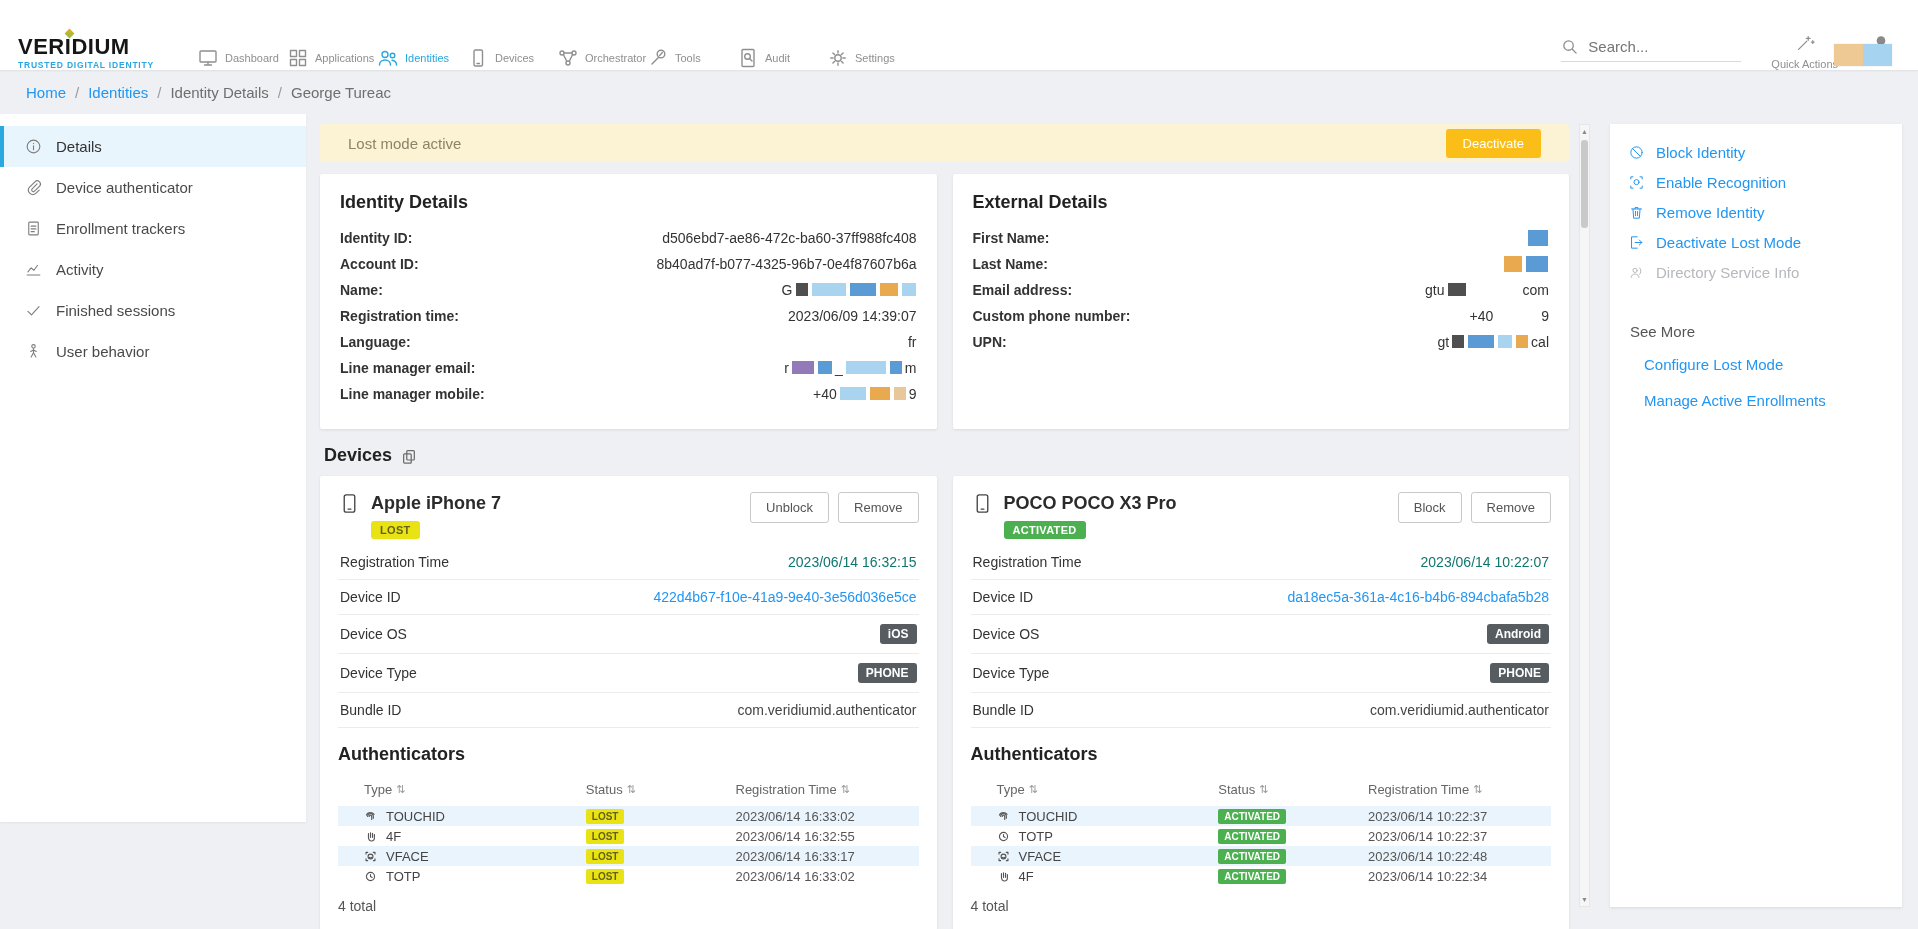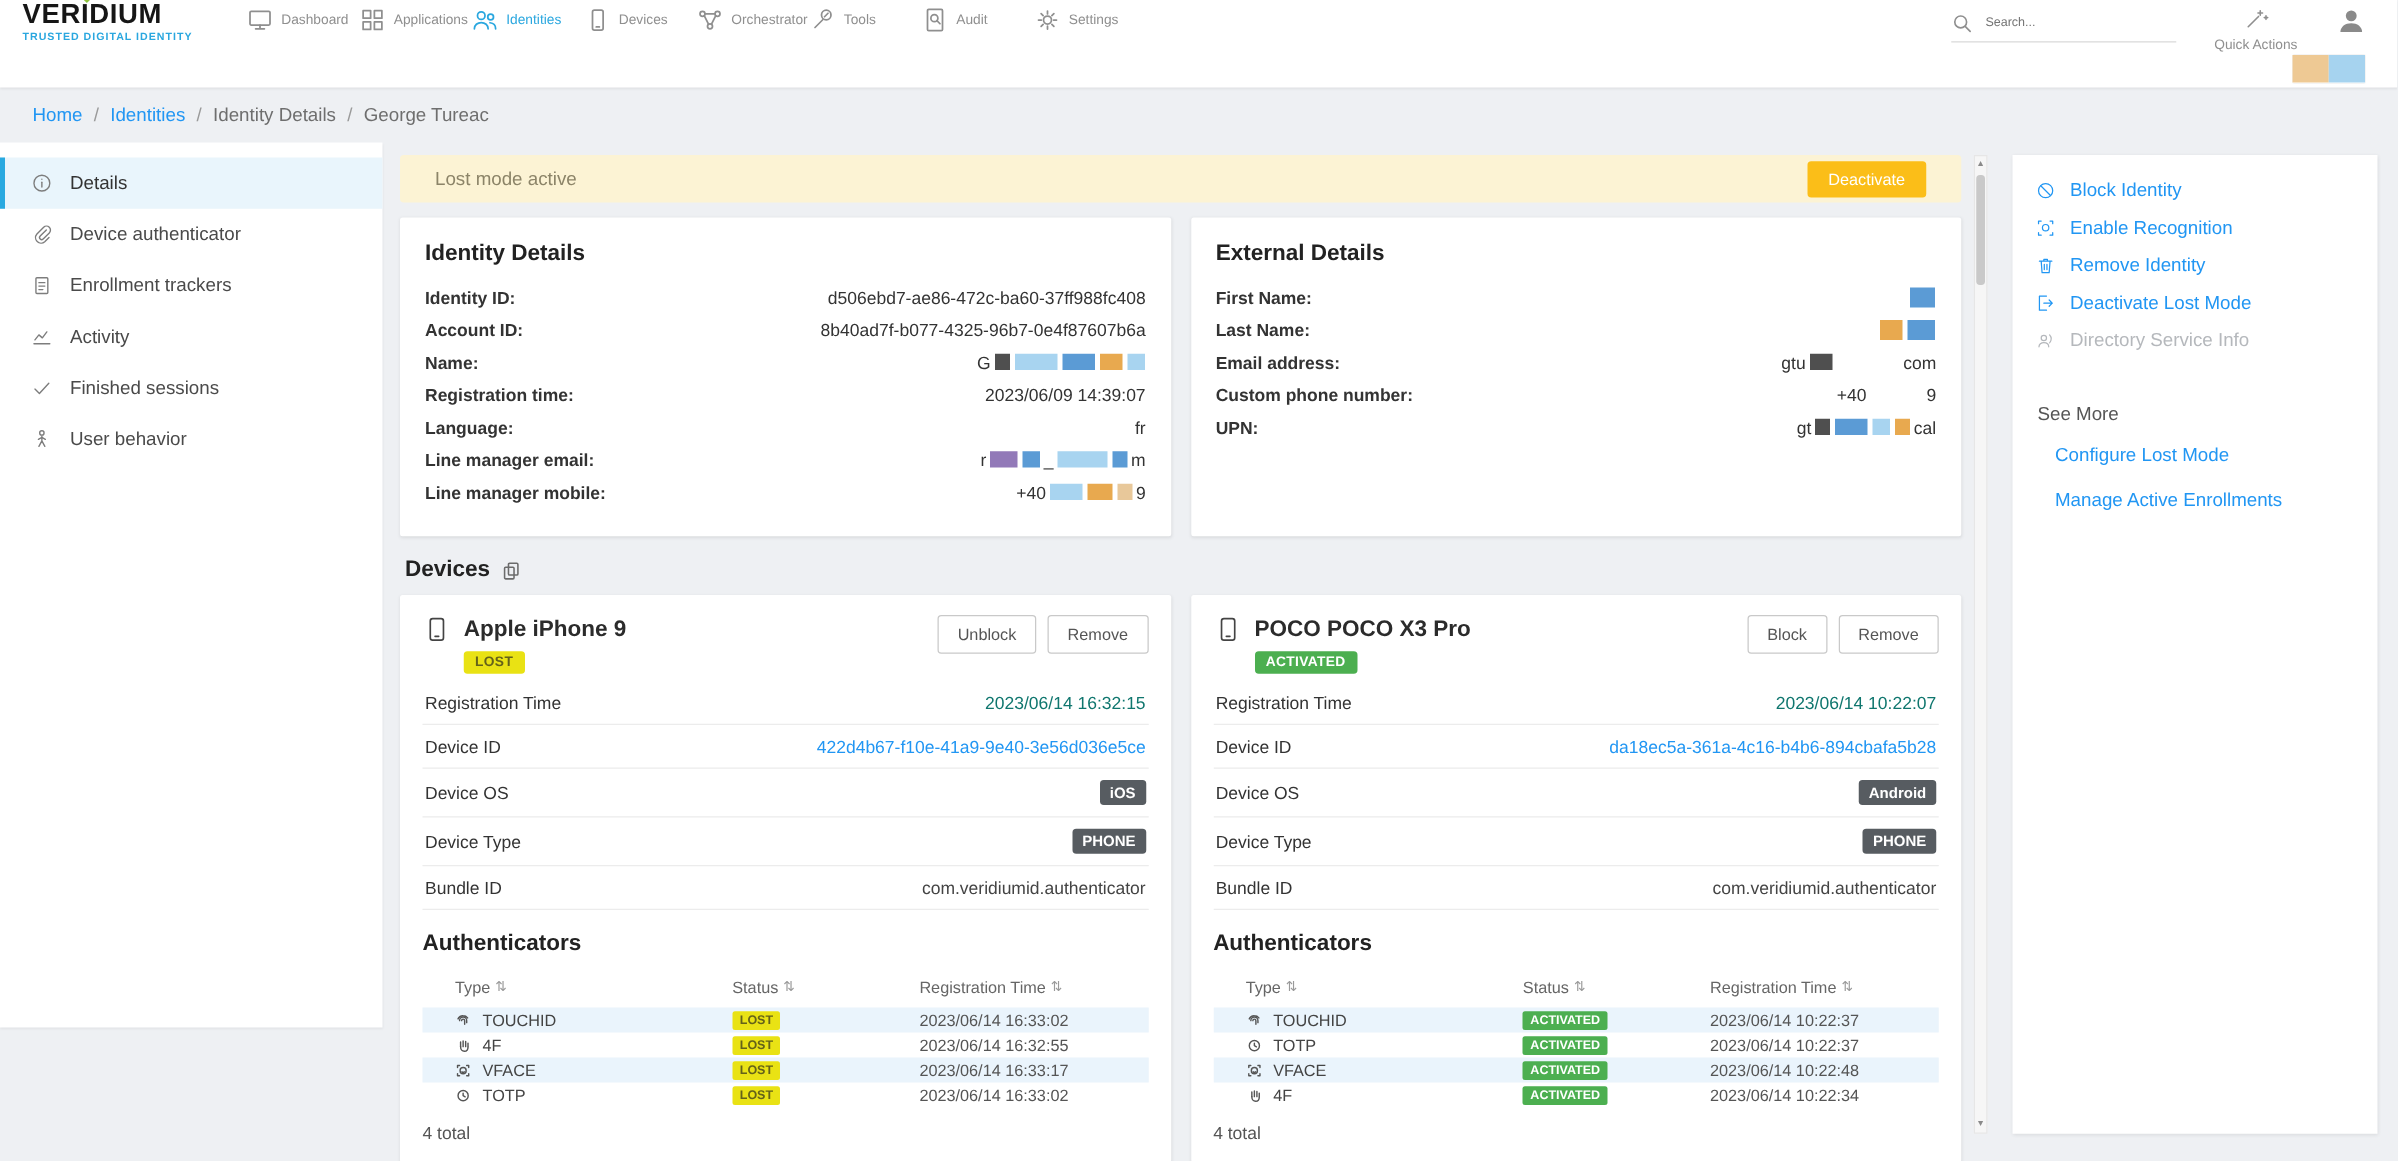--- a/index.html
+++ b/index.html
@@ -2,33 +2,33 @@
 <html><head>
 <meta charset="utf-8">
 <style>
   * { margin:0; padding:0; box-sizing:border-box; }
   html,body { width:1918px; height:929px; overflow:hidden; }
   body { font-family:"Liberation Sans", sans-serif; background:#eef0f3; color:#333; font-size:14px; }
   svg.ic { fill:none; stroke:currentColor; stroke-width:1.4; stroke-linecap:round; stroke-linejoin:round; display:block; }
   svg.icf { fill:currentColor; stroke:none; display:block; }
 
   
-  .topbar { height:70px; background:#fff; display:flex; align-items:flex-start; padding:0 24px 0 18px; position:relative; box-shadow:0 1px 2px rgba(0,0,0,.07); }
+  .topbar { height:70px; background:#fff; display:flex; align-items:flex-end; padding:0 24px 0 18px; position:relative; box-shadow:0 1px 2px rgba(0,0,0,.07); }
   .logo { width:160px; cursor:default; }
   .logo-name { font-size:22px; font-weight:bold; color:#161616; letter-spacing:.5px; line-height:22px; }
   .logo-name .idot { position:relative; }
   .logo-name .idot::before { content:""; position:absolute; top:-4px; left:1px; width:7px; height:7px; background:linear-gradient(135deg,#f5a623,#7ac943); transform:rotate(45deg); }
   .logo-tagline { font-size:8.5px; font-weight:bold; color:#2aa7df; letter-spacing:.8px; margin-top:2px; }
   .mainnav { display:flex; margin-left:18px; }
   .nav-item { width:90px; display:flex; flex-direction:row; align-items:center; gap:5px; color:#8f8f8f; cursor:pointer; padding-top:4px; }
   .nav-item .nlabel { font-size:11px; }
   .nav-item.active { color:#2aa7df; }
   .topbar-right { margin-left:auto; display:flex; align-items:flex-start; gap:30px; }
   .search-wrap { display:flex; align-items:center; gap:10px; border-bottom:1px solid #d9d9d9; padding-bottom:6px; width:180px; margin-top:10px; color:#8f8f8f; }
-  .search-input { border:none; outline:none; background:transparent; font-size:10px; color:#0f172a; width:140px; font-family:inherit; }
+  .search-input { border:none; outline:none; background:transparent; font-size:15px; color:#0f172a; width:140px; font-family:inherit; }
   .qa { display:flex; flex-direction:column; align-items:center; gap:4px; color:#8f8f8f; font-size:11px; cursor:pointer; padding-top:4px; }
   .avatar { color:#8a8a8a; cursor:pointer; padding-top:4px; }
   .flag { position:absolute; right:26px; top:44px; display:flex; box-shadow:0 0 1px rgba(0,0,0,.2); }
   .flag span { width:29px; height:22px; display:block; }
   .flag .f1 { background:#eec994; }
   .flag .f2 { background:#a6d3ef; }
 
   
   .breadcrumb { height:44px; display:flex; align-items:center; padding:0 26px; font-size:15px; }
   .crumb { color:#2196f3; cursor:pointer; }
@@ -422,21 +422,21 @@
       <section class="card device-card">
         <div class="dev-head">
           <div>
             <div class="dev-title-row">
               <span class="dev-icon">
                   <svg class="ic" viewBox="0 0 24 24" width="23" height="23">
                     <rect x="6.5" y="3" width="11" height="18" rx="2"></rect>
                     <path d="M10.5 17.8h3"></path>
                   </svg>
                 </span>
-              <span class="dev-name">Apple iPhone 9</span>
+              <span class="dev-name">Apple iPhone 7</span>
             </div>
             <span class="badge lost">LOST</span>
           </div>
           <div class="dev-buttons">
             <button class="btn-outline">Unblock</button>
             <button class="btn-outline">Remove</button>
           </div>
         </div>
         <div class="frow">
             <span class="flabel">Registration Time</span>

